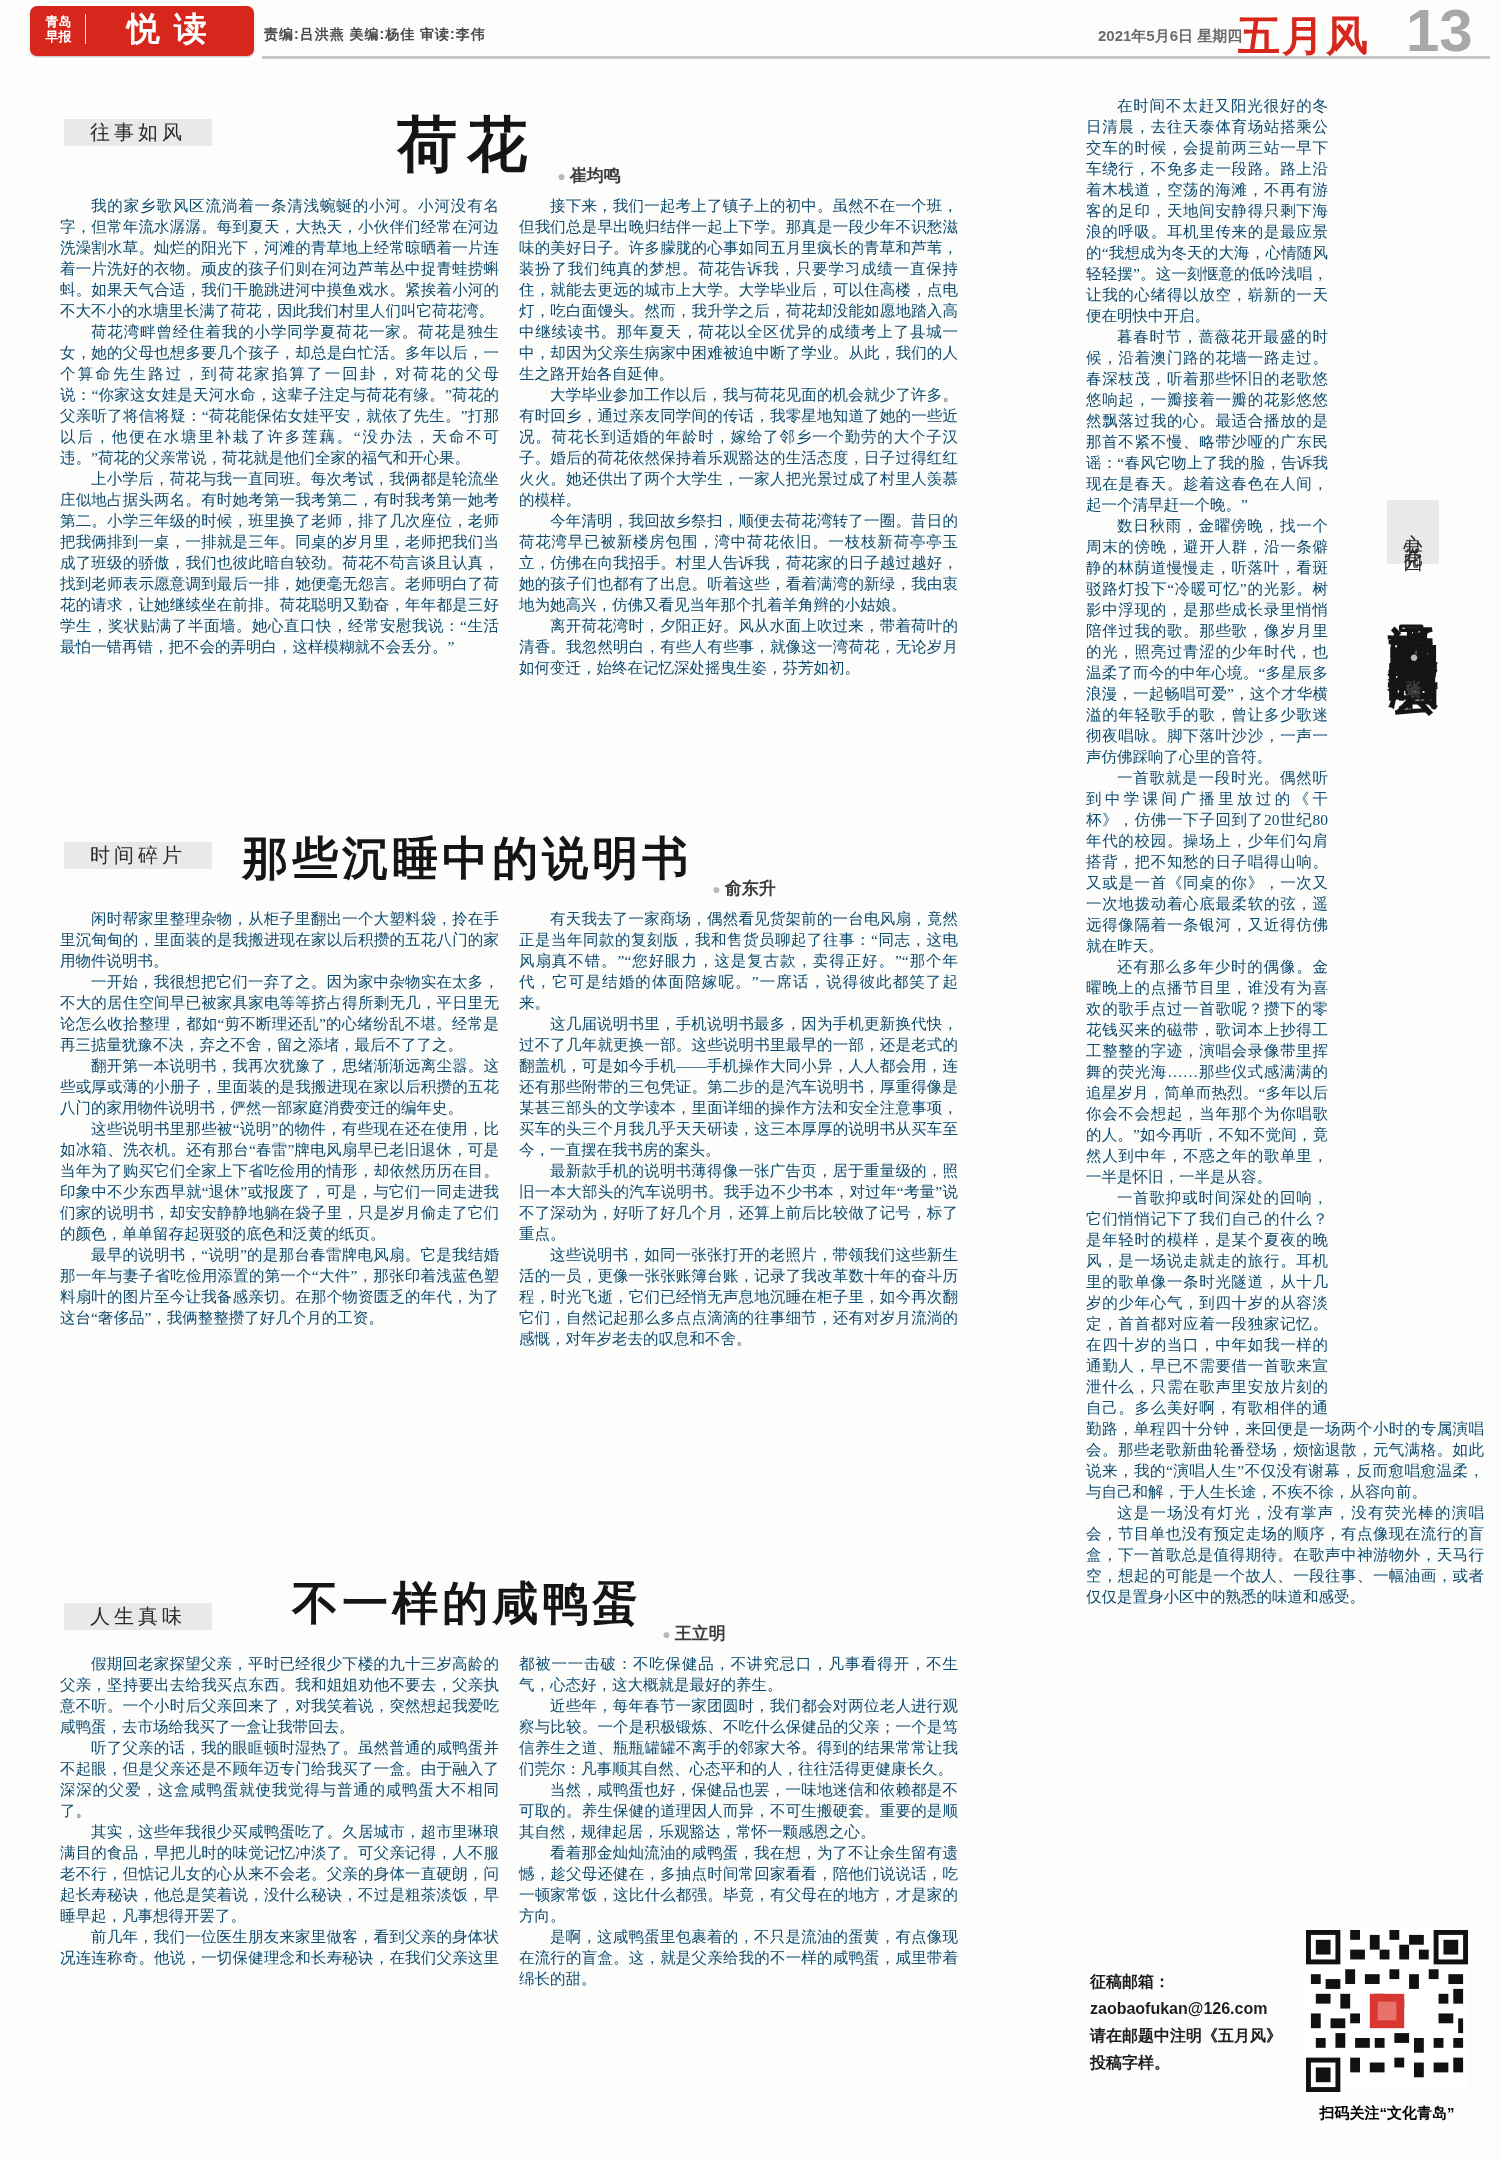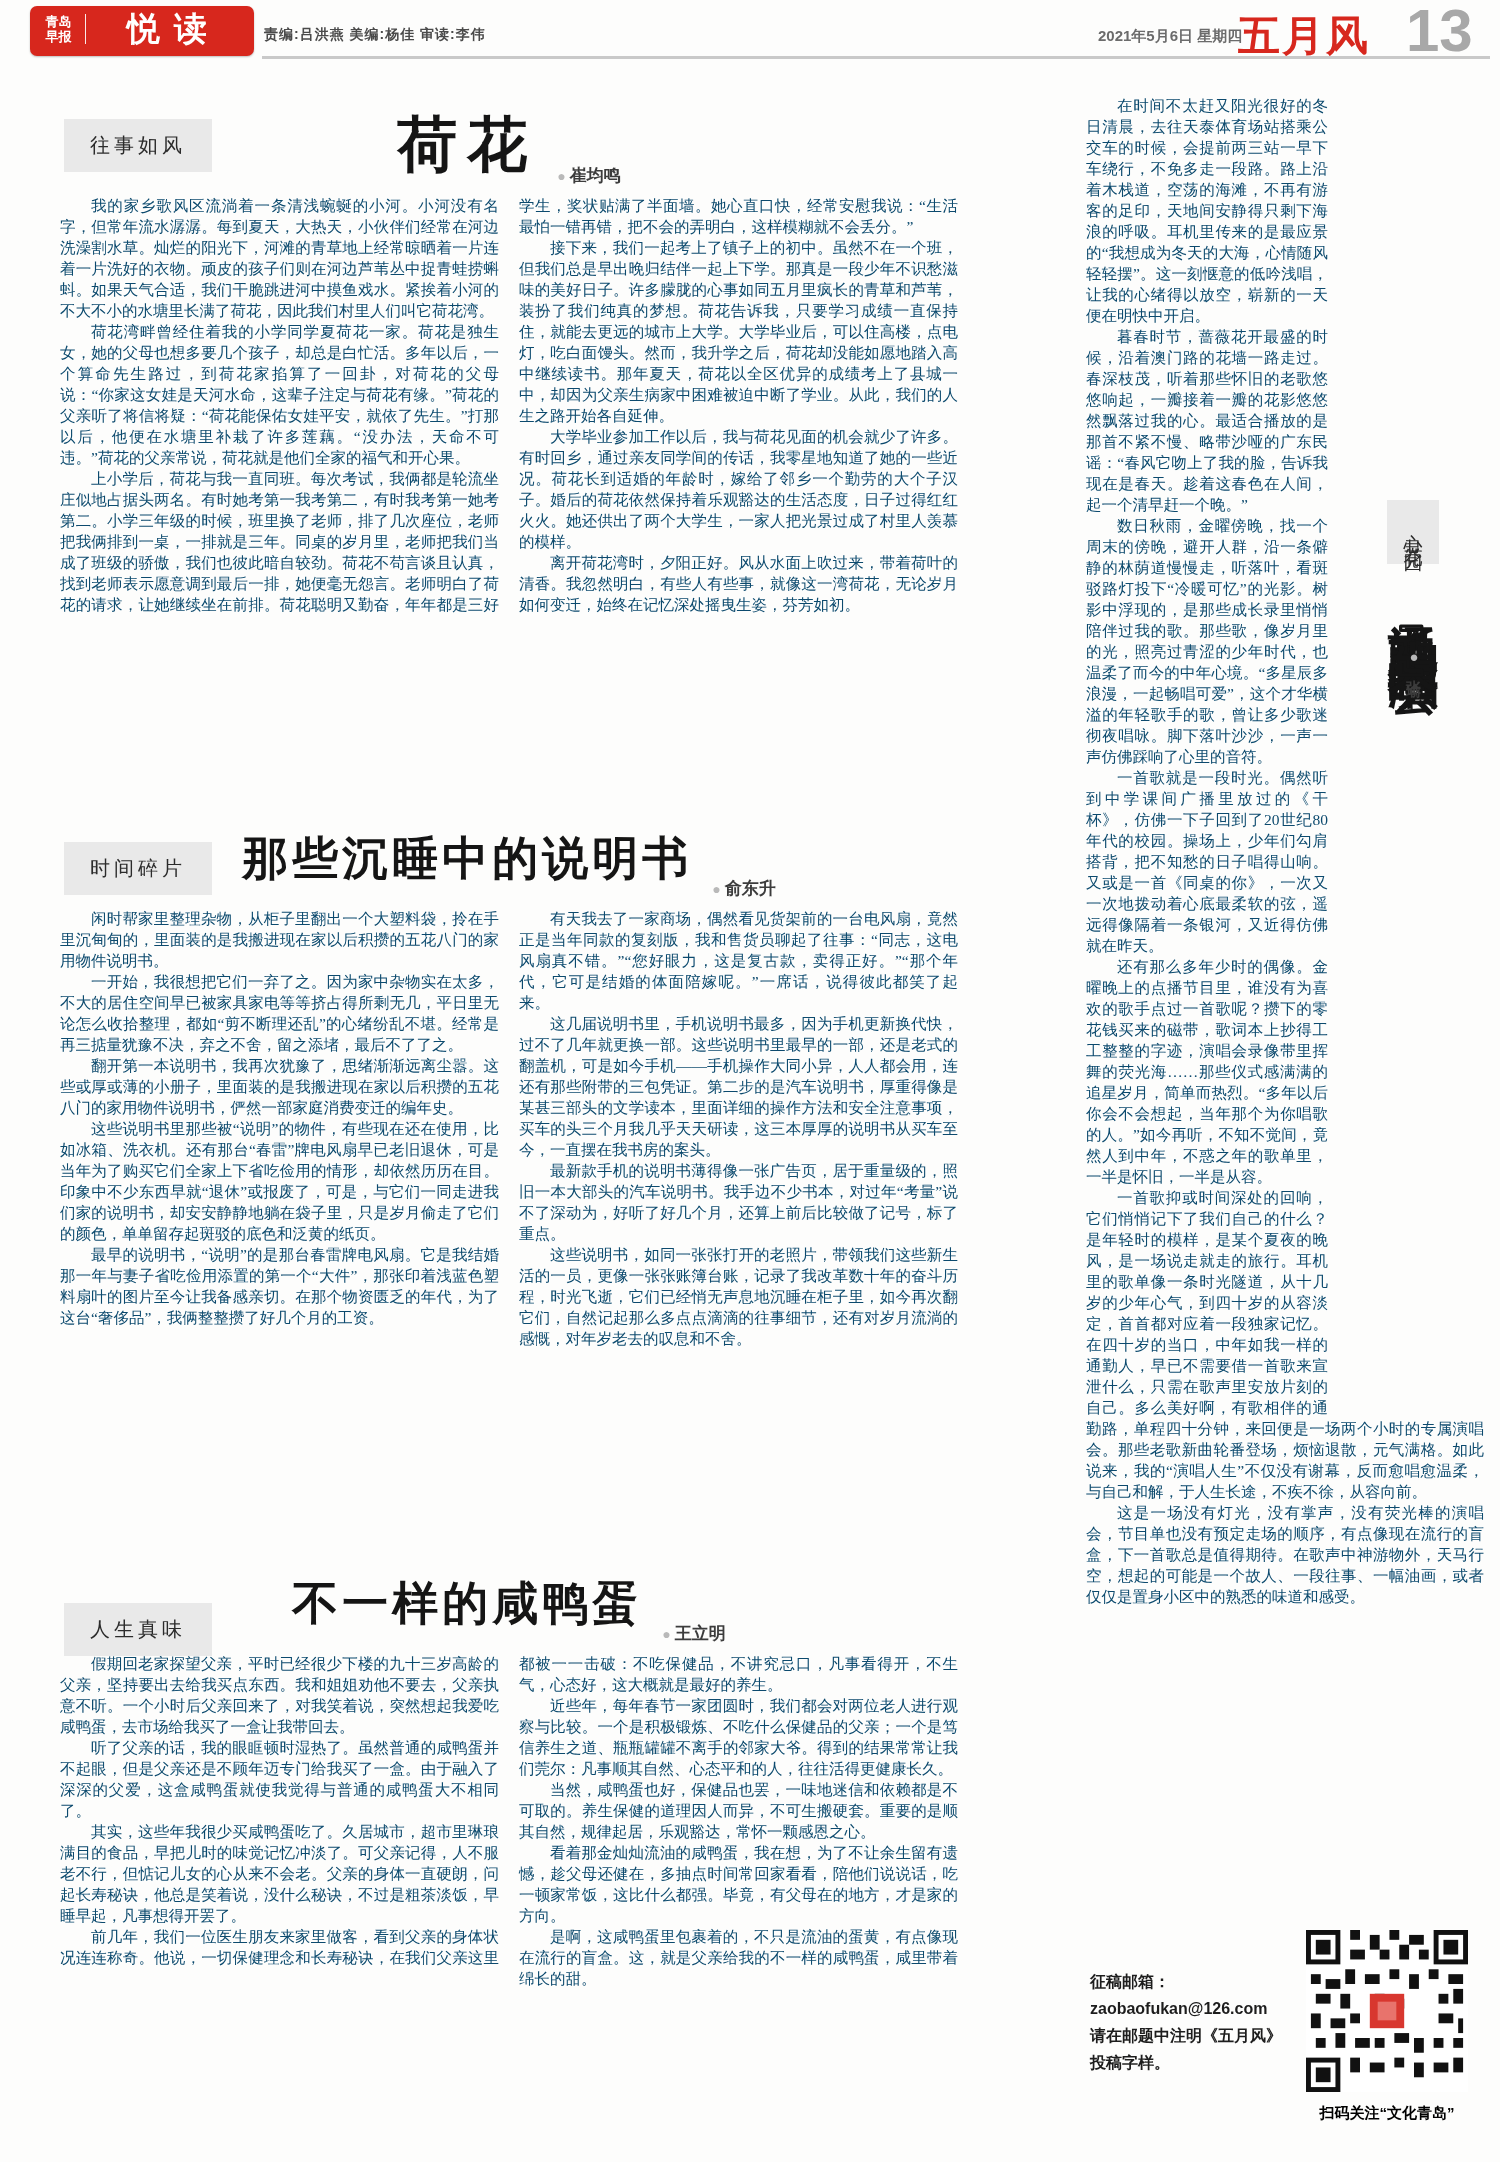--- a/index.html
+++ b/index.html
@@ -42,21 +42,21 @@
     color:#a8a8a8; font-family:"Liberation Sans",sans-serif;
   }
   .header-rule {
     position:absolute; left:262px; top:56px; width:1228px; height:3px; background:#c9c9c9;
   }
   
   .article { position:absolute; width:898px; left:60px; }
   .art-head { position:relative; height:100px; }
   .tagbox {
     position:absolute; left:4px; background:#e9e9e9; color:#2b2b2b;
-    font-size:20px; letter-spacing:4px; padding:13px 26px;
+    font-size:20px; letter-spacing:4px; padding:0 26px;
     font-family:"Liberation Serif",serif;
   }
   .title-row {
     position:absolute; left:0; right:0; top:0; height:100px;
     display:flex; align-items:center; justify-content:center;
   }
   .title {
     font-family:"Liberation Sans","DejaVu Sans",sans-serif; font-weight:900;
     color:#151515; line-height:1;
   }
@@ -132,20 +132,21 @@
         <span class="title t-big">荷花</span>
         <span class="author"><span class="dot">●</span><span>崔均鸣</span></span>
       </div>
     </div>
     <div class="cols" style="height:605px;">
         <p class="para">我的家乡歌风区流淌着一条清浅蜿蜒的小河。小河没有名字，但常年流水潺潺。每到夏天，大热天，小伙伴们经常在河边洗澡割水草。灿烂的阳光下，河滩的青草地上经常晾晒着一片连着一片洗好的衣物。顽皮的孩子们则在河边芦苇丛中捉青蛙捞蝌蚪。如果天气合适，我们干脆跳进河中摸鱼戏水。紧挨着小河的不大不小的水塘里长满了荷花，因此我们村里人们叫它荷花湾。</p>
         <p class="para">荷花湾畔曾经住着我的小学同学夏荷花一家。荷花是独生女，她的父母也想多要几个孩子，却总是白忙活。多年以后，一个算命先生路过，到荷花家掐算了一回卦，对荷花的父母说：“你家这女娃是天河水命，这辈子注定与荷花有缘。”荷花的父亲听了将信将疑：“荷花能保佑女娃平安，就依了先生。”打那以后，他便在水塘里补栽了许多莲藕。“没办法，天命不可违。”荷花的父亲常说，荷花就是他们全家的福气和开心果。</p>
         <p class="para">上小学后，荷花与我一直同班。每次考试，我俩都是轮流坐庄似地占据头两名。有时她考第一我考第二，有时我考第一她考第二。小学三年级的时候，班里换了老师，排了几次座位，老师把我俩排到一桌，一排就是三年。同桌的岁月里，老师把我们当成了班级的骄傲，我们也彼此暗自较劲。荷花不苟言谈且认真，找到老师表示愿意调到最后一排，她便毫无怨言。老师明白了荷花的请求，让她继续坐在前排。荷花聪明又勤奋，年年都是三好学生，奖状贴满了半面墙。她心直口快，经常安慰我说：“生活最怕一错再错，把不会的弄明白，这样模糊就不会丢分。”</p>
         <p class="para">接下来，我们一起考上了镇子上的初中。虽然不在一个班，但我们总是早出晚归结伴一起上下学。那真是一段少年不识愁滋味的美好日子。许多朦胧的心事如同五月里疯长的青草和芦苇，装扮了我们纯真的梦想。荷花告诉我，只要学习成绩一直保持住，就能去更远的城市上大学。大学毕业后，可以住高楼，点电灯，吃白面馒头。然而，我升学之后，荷花却没能如愿地踏入高中继续读书。那年夏天，荷花以全区优异的成绩考上了县城一中，却因为父亲生病家中困难被迫中断了学业。从此，我们的人生之路开始各自延伸。</p>
         <p class="para">大学毕业参加工作以后，我与荷花见面的机会就少了许多。有时回乡，通过亲友同学间的传话，我零星地知道了她的一些近况。荷花长到适婚的年龄时，嫁给了邻乡一个勤劳的大个子汉子。婚后的荷花依然保持着乐观豁达的生活态度，日子过得红红火火。她还供出了两个大学生，一家人把光景过成了村里人羡慕的模样。</p>
+        <p class="para">今年清明，我回故乡祭扫，顺便去荷花湾转了一圈。昔日的荷花湾早已被新楼房包围，湾中荷花依旧。一枝枝新荷亭亭玉立，仿佛在向我招手。村里人告诉我，荷花家的日子越过越好，她的孩子们也都有了出息。听着这些，看着满湾的新绿，我由衷地为她高兴，仿佛又看见当年那个扎着羊角辫的小姑娘。</p>
         <p class="para">离开荷花湾时，夕阳正好。风从水面上吹过来，带着荷叶的清香。我忽然明白，有些人有些事，就像这一湾荷花，无论岁月如何变迁，始终在记忆深处摇曳生姿，芬芳如初。</p>
       </div>
   </div>
 
   <div class="article" style="top:808px;">
     <div class="art-head">
       <div class="tagbox" style="top:34px;">时间碎片</div>
       <div class="title-row">
         <span class="title t-mid">那些沉睡中的说明书</span>
         <span class="author"><span class="dot">●</span><span>俞东升</span></span>

